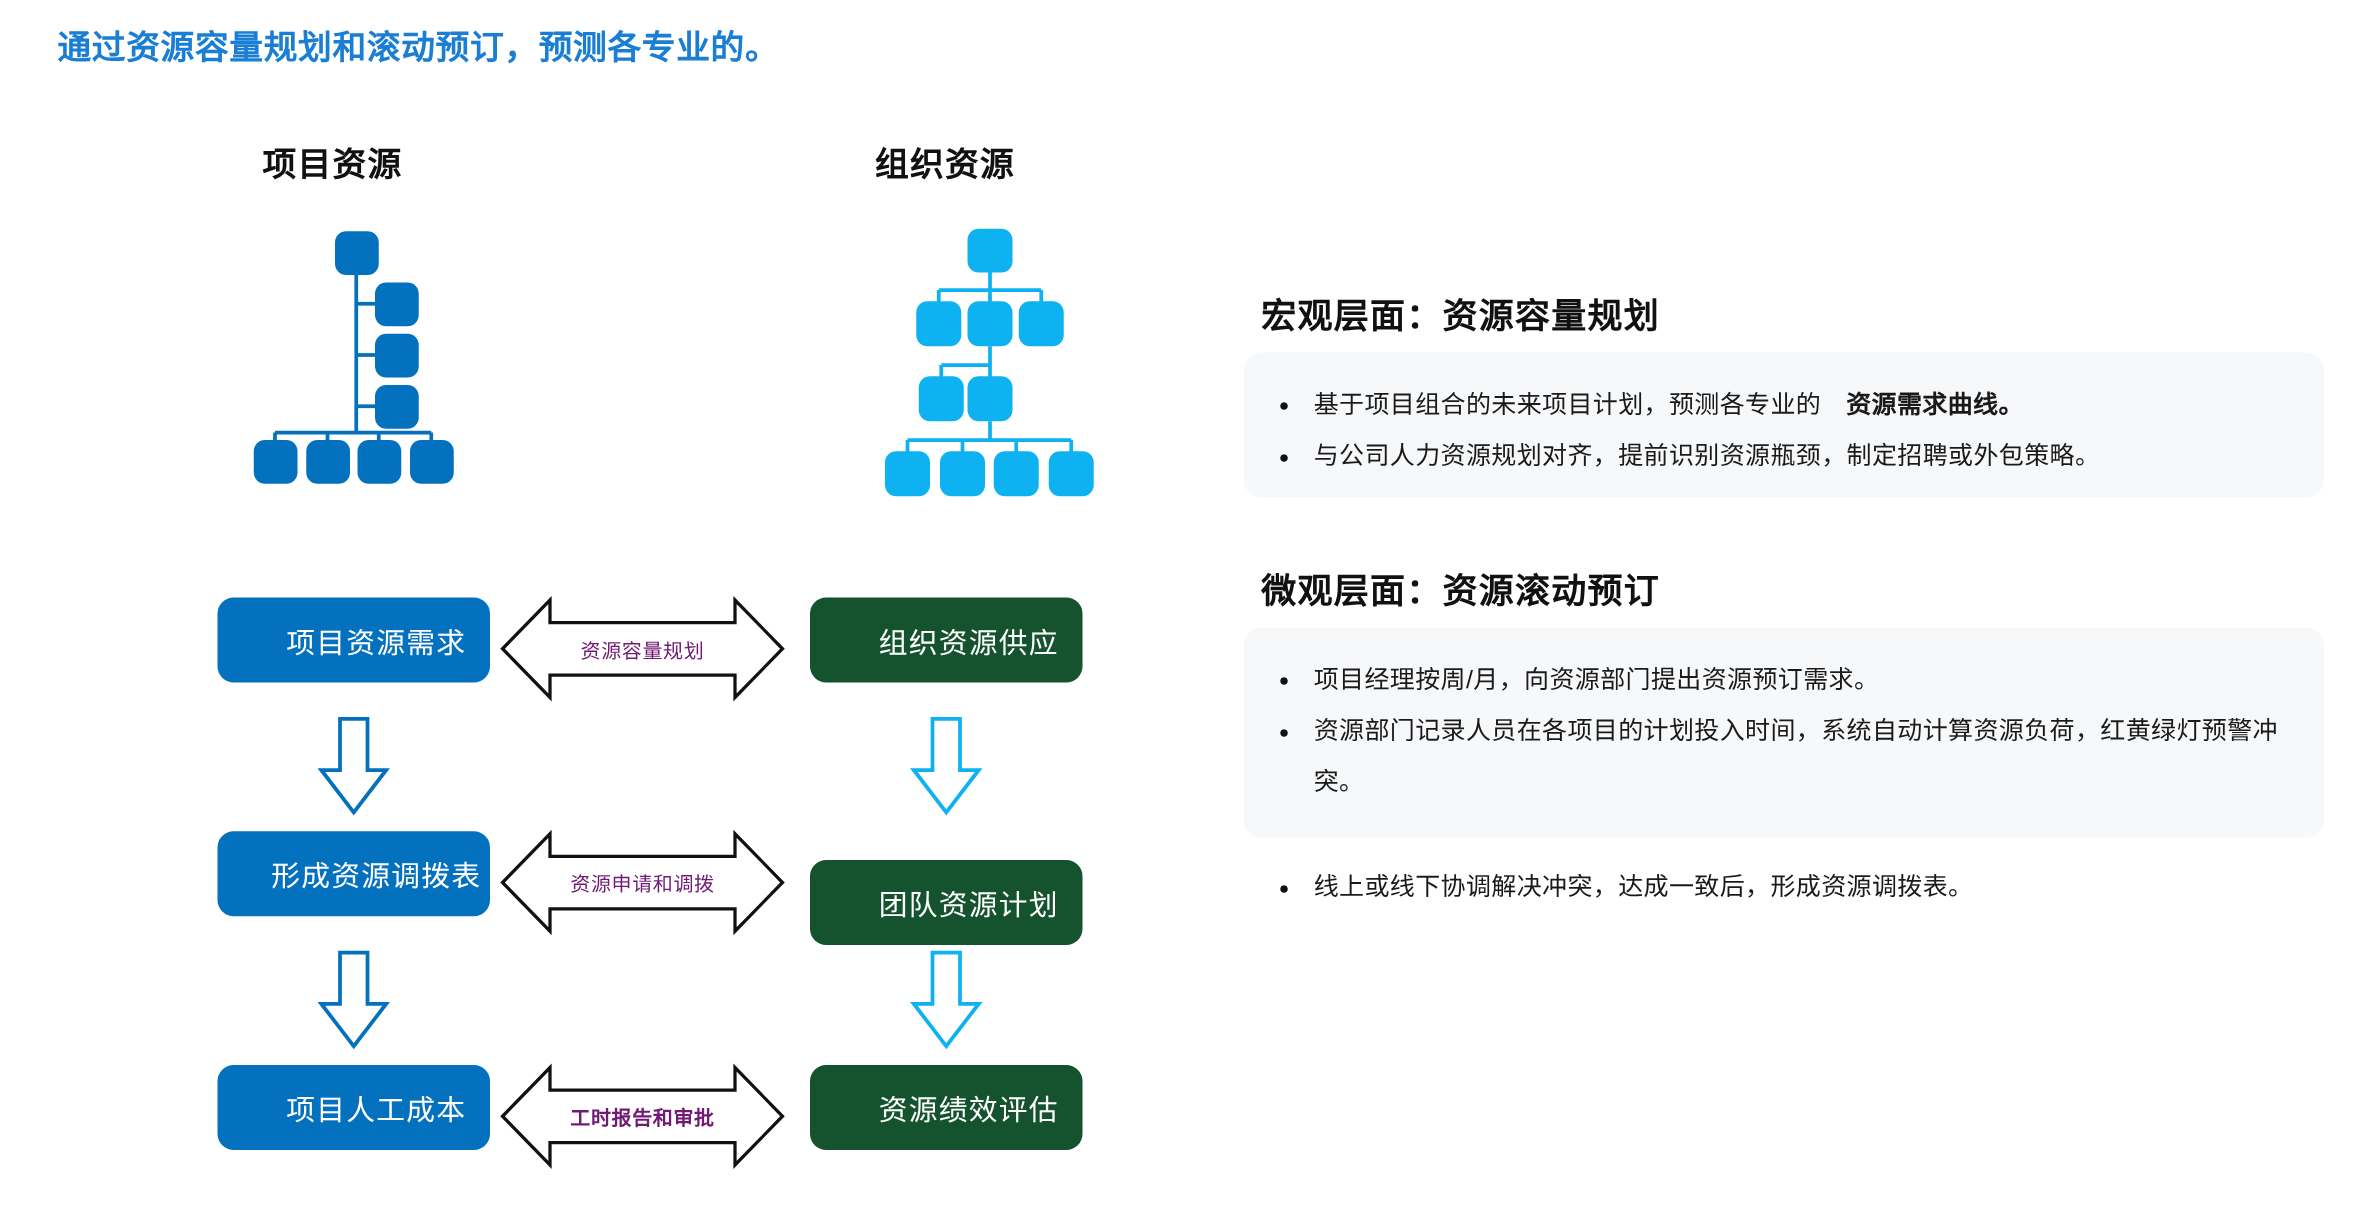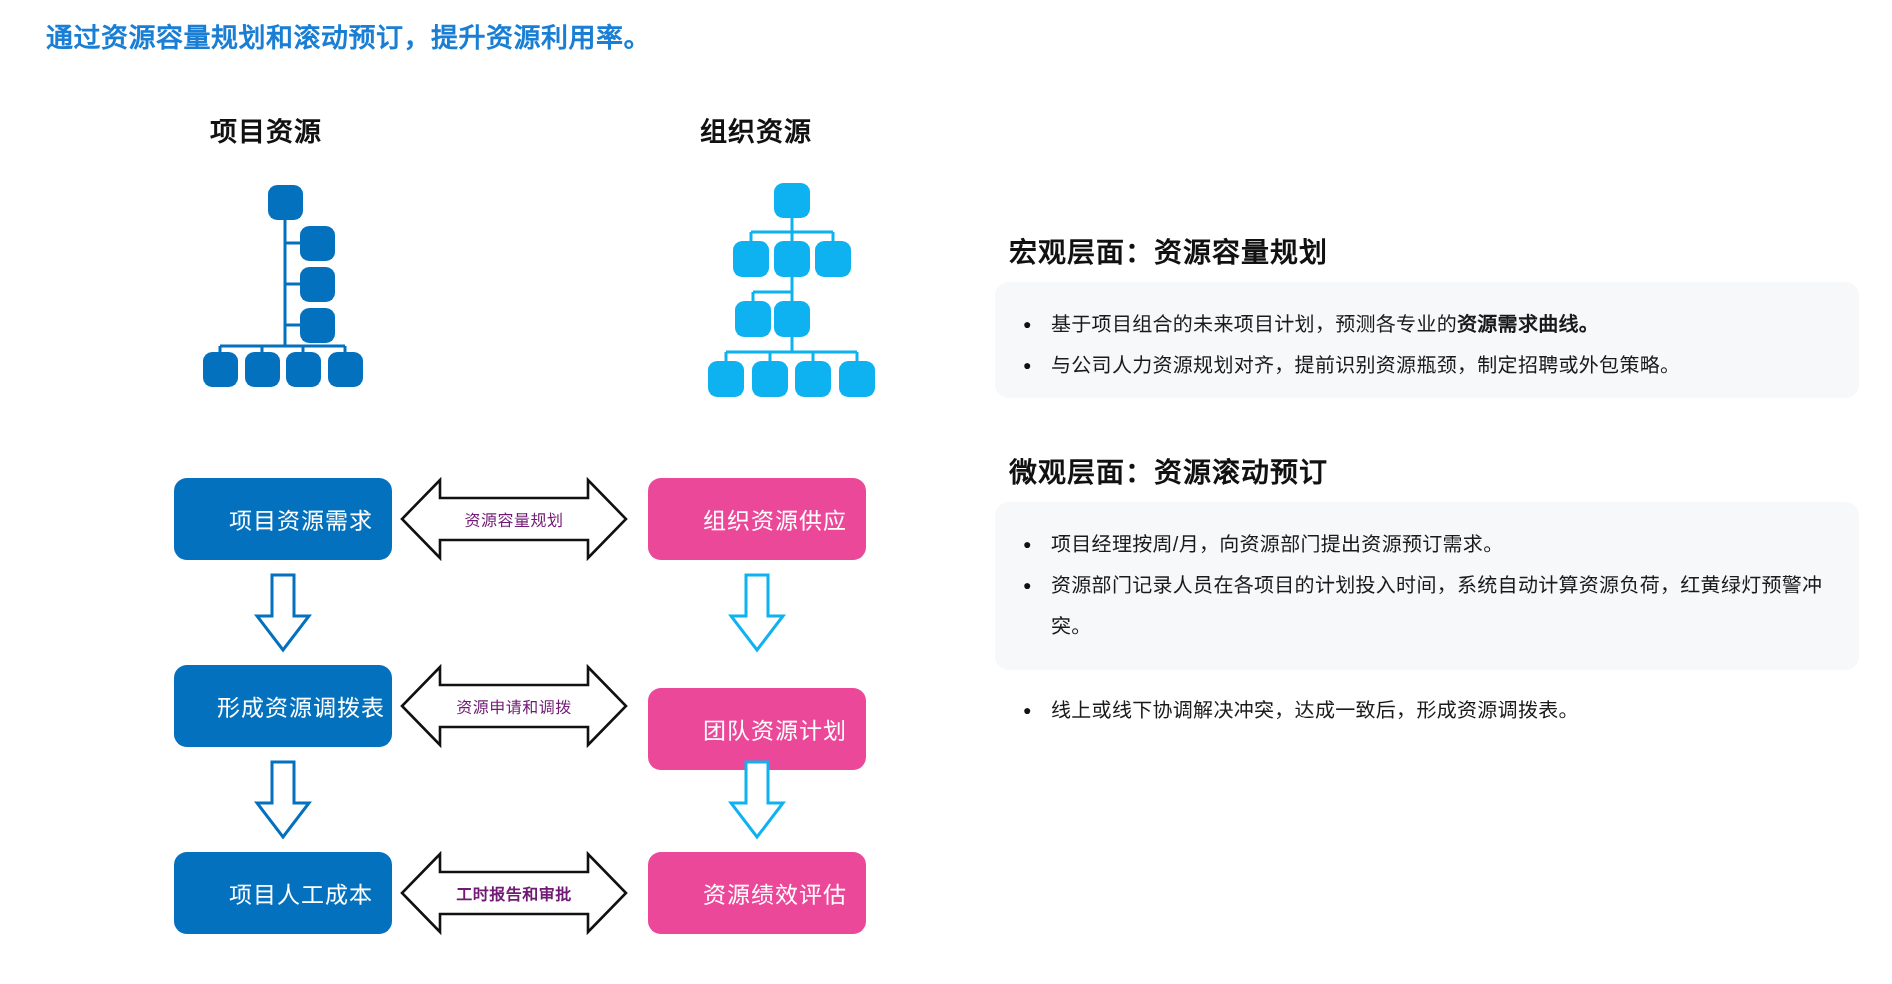--- a/index.html
+++ b/index.html
@@ -62,34 +62,34 @@
     left: 0;
     top: 0;
     width: 960px;
     height: 880px;
     pointer-events: none;
   }
 
   .node {
     position: absolute;
     width: 218px;
-    height: 82px;
+    height: 68px;
     border-radius: 13px;
     display: flex;
     align-items: center;
     justify-content: center;
     color: #ffffff;
     font-size: 23px;
     letter-spacing: 1px;
     box-sizing: border-box;
     pointer-events: auto;
     padding-left: 36px;
   }
   .node.dark  { background: #0471be; }
-  .node.light { background: #ec4899; }
+  .node.light { background: #14532d; }
 
   .node.r1l { left: 174px; top: 368px; }
   .node.r1r { left: 648px; top: 368px; }
   .node.r2l { left: 174px; top: 555px; }
   .node.r2r { left: 648px; top: 555px; margin-top: 23px; }
   .node.r3l { left: 174px; top: 742px; }
   .node.r3r { left: 648px; top: 742px; }
 
   
   .bidi {
@@ -168,21 +168,21 @@
   }
   .bullet::before {
     content: "●";
     position: absolute;
     left: 2px;
     top: 0;
     font-size: 14px;
     line-height: 41px;
     color: #111111;
   }
-  .bullet b { font-weight: bold; }
+  .bullet b { font-weight: bold; margin-left: 20px; }
 
   .bullet-outside {
     position: absolute;
     left: 16px;
     font-size: 20px;
     line-height: 41px;
     color: #1a1a1a;
     padding-left: 30px;
     letter-spacing: 0.3px;
     white-space: nowrap;
@@ -194,21 +194,21 @@
     top: 0;
     font-size: 14px;
     line-height: 41px;
     color: #111111;
   }
   .bullet-outside.b3 { top: 690px; }
 </style>
 </head>
 <body>
 
-<div class="page-title">通过资源容量规划和滚动预订，提升资源利用率。</div>
+<div class="page-title">通过资源容量规划和滚动预订，预测各专业的。</div>
 
 <div class="left-panel">
 
   <div class="col-head left">项目资源</div>
   <div class="col-head right">组织资源</div>
 
   <div class="graphic wbs">
     <svg width="230" height="230" viewBox="0 0 230 230" xmlns="http://www.w3.org/2000/svg">
       <g stroke="#0471be" stroke-width="3" fill="none">
         <path d="M105 48 V176"></path>

